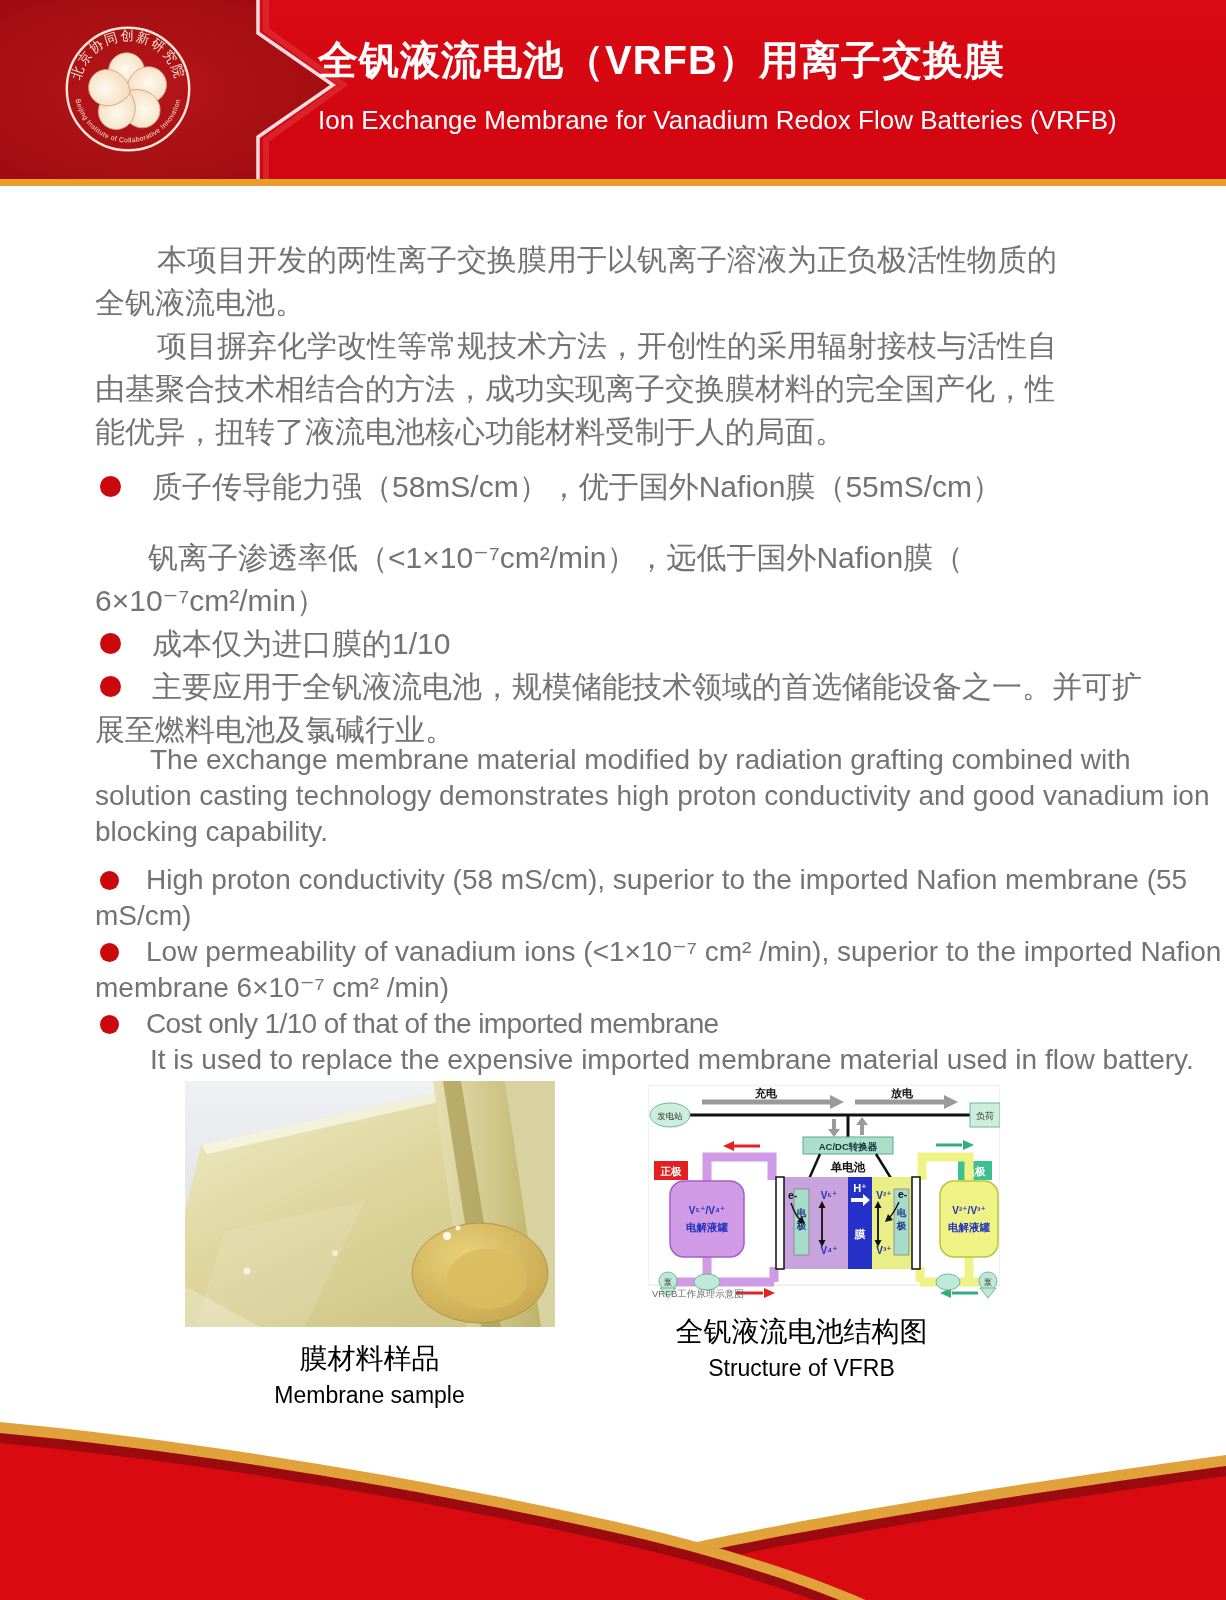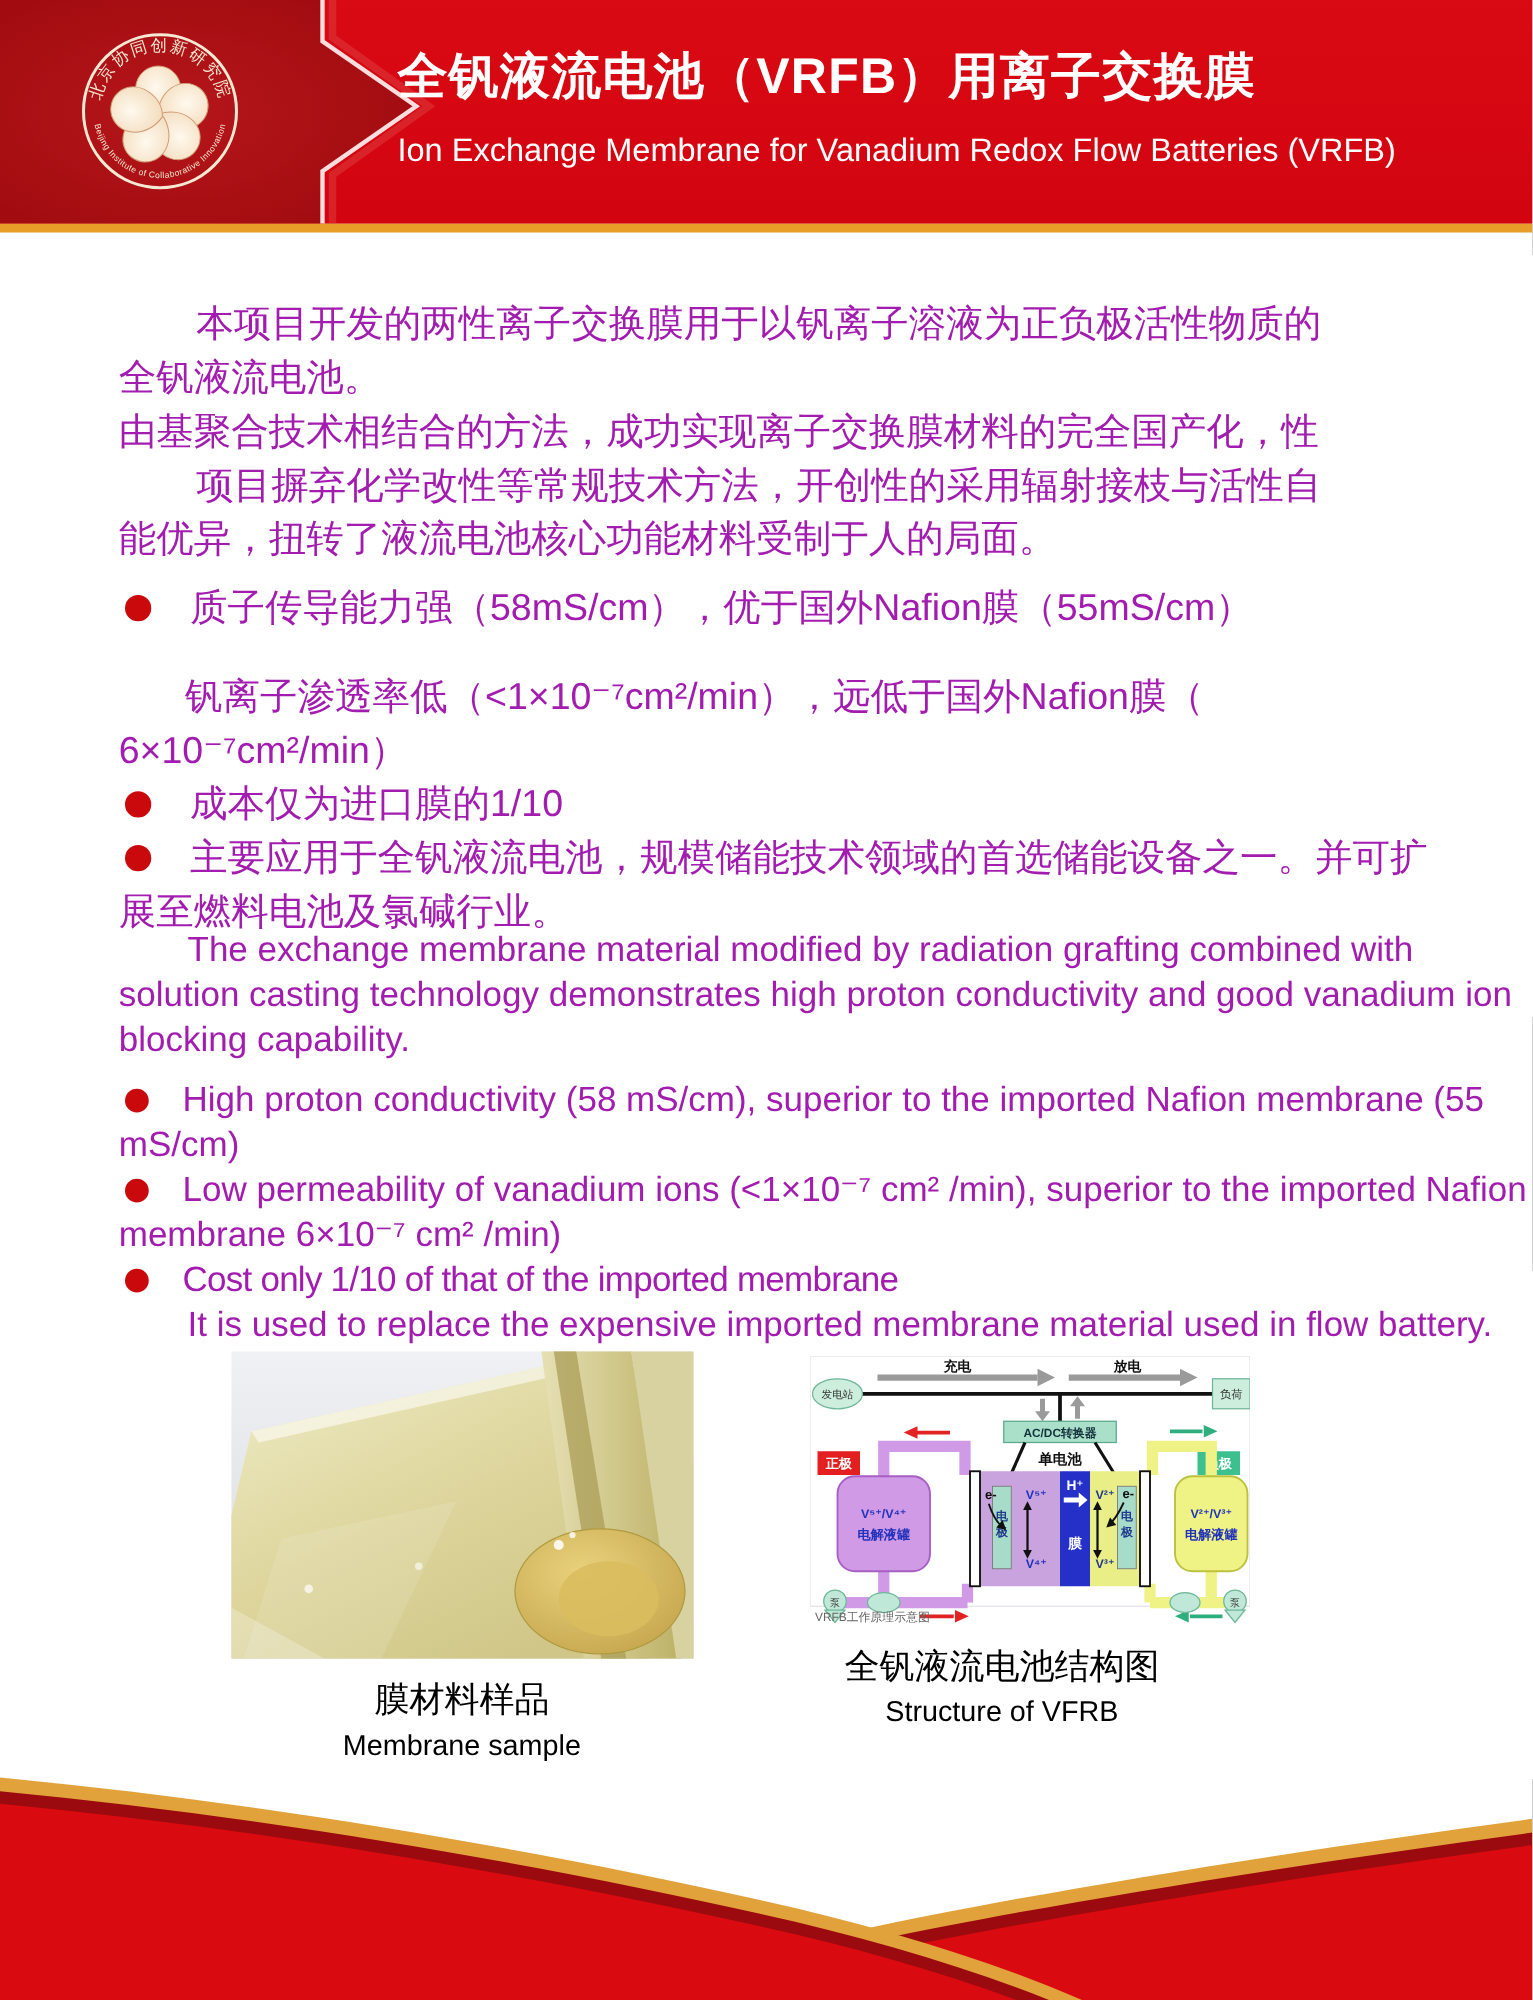--- a/index.html
+++ b/index.html
@@ -11,21 +11,21 @@
   }
   
   .header{position:absolute;left:0;top:0;width:1226px;height:179px;background:linear-gradient(180deg,#d90a13,#d20410);}
   .chevron-svg{position:absolute;left:0;top:0;}
   .logo-svg{position:absolute;left:60px;top:21px;}
   .titles{position:absolute;left:318px;top:33px;color:#ffffff;}
   .title-cn{font-size:40px;font-weight:bold;letter-spacing:1px;white-space:nowrap;}
   .title-en{font-size:26px;margin-top:17px;white-space:nowrap;}
   .gold-strip{position:absolute;left:0;top:179px;width:1226px;height:7px;background:#e79d27;}
   
-  .txtblock{position:absolute;left:95px;width:1053px;color:#a21caf;}
+  .txtblock{position:absolute;left:95px;width:1053px;color:#737373;}
   #cn-block{top:238px;}
   #en-block{top:742px;}
   .cn-line{font-size:30px;line-height:43px;white-space:nowrap;}
   .cn-ind{text-indent:62px;}
   .cn-hang{padding-left:53px;margin-top:28px;}
   .en-line{font-size:28px;line-height:36px;white-space:nowrap;}
   .en-ind{text-indent:55px;}
   .en-hang{padding-left:55px;}
   .cond{letter-spacing:-0.6px;}
   .spacer12{height:12px;}
@@ -89,22 +89,22 @@
     <div class="titles">
       <div class="title-cn">全钒液流电池（VRFB）用离子交换膜</div>
       <div class="title-en">Ion Exchange Membrane for Vanadium Redox Flow Batteries (VRFB)</div>
     </div>
   </div>
   <div class="gold-strip"></div>
 
   <div class="txtblock" id="cn-block">
     <div class="cn-line cn-ind">本项目开发的两性离子交换膜用于以钒离子溶液为正负极活性物质的</div>
     <div class="cn-line">全钒液流电池。</div>
+    <div class="cn-line cn-ind">项目摒弃化学改性等常规技术方法，开创性的采用辐射接枝与活性自</div>
     <div class="cn-line">由基聚合技术相结合的方法，成功实现离子交换膜材料的完全国产化，性</div>
-    <div class="cn-line cn-ind">项目摒弃化学改性等常规技术方法，开创性的采用辐射接枝与活性自</div>
     <div class="cn-line">能优异，扭转了液流电池核心功能材料受制于人的局面。</div>
     <div class="spacer12"></div>
     <div class="brow">
       <span class="dot"></span>
       <span class="cn-line">质子传导能力强（58mS/cm），优于国外Nafion膜（55mS/cm）</span>
     </div>
     <div class="cn-line cn-hang">钒离子渗透率低（&lt;1×10⁻⁷cm²/min），远低于国外Nafion膜（</div>
     <div class="cn-line">6×10⁻⁷cm²/min）</div>
     <div class="brow">
       <span class="dot"></span>

